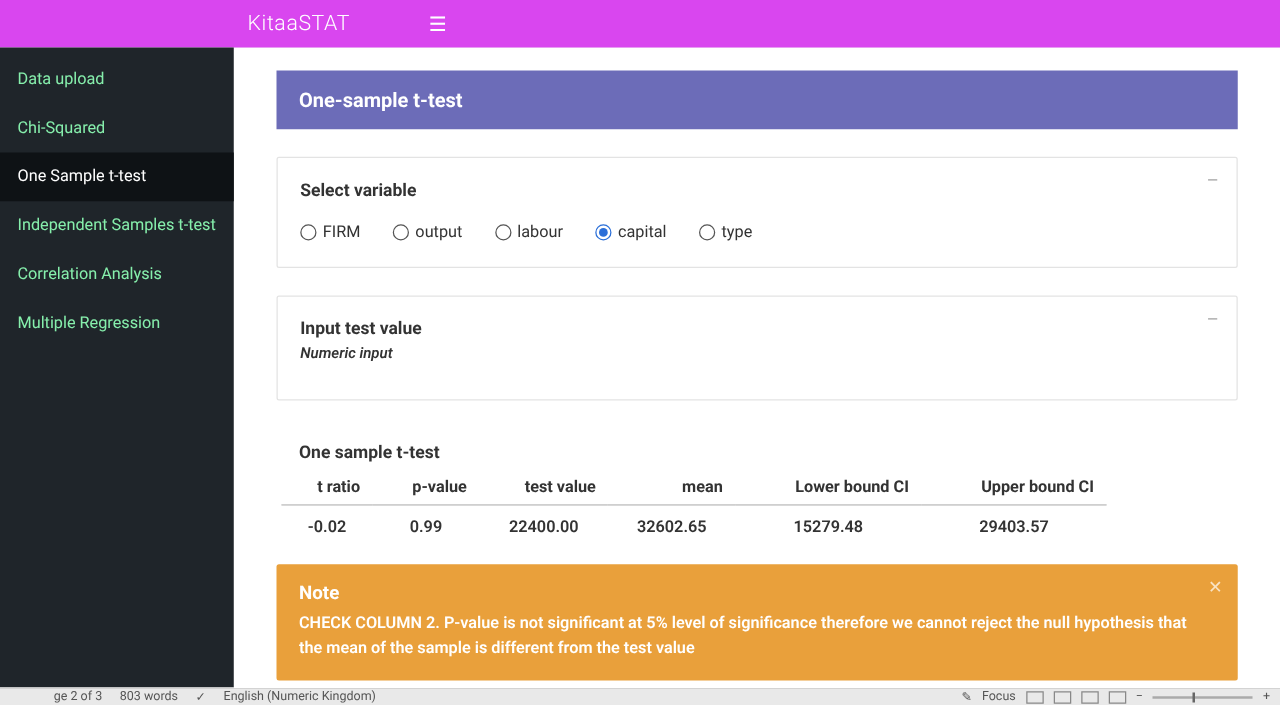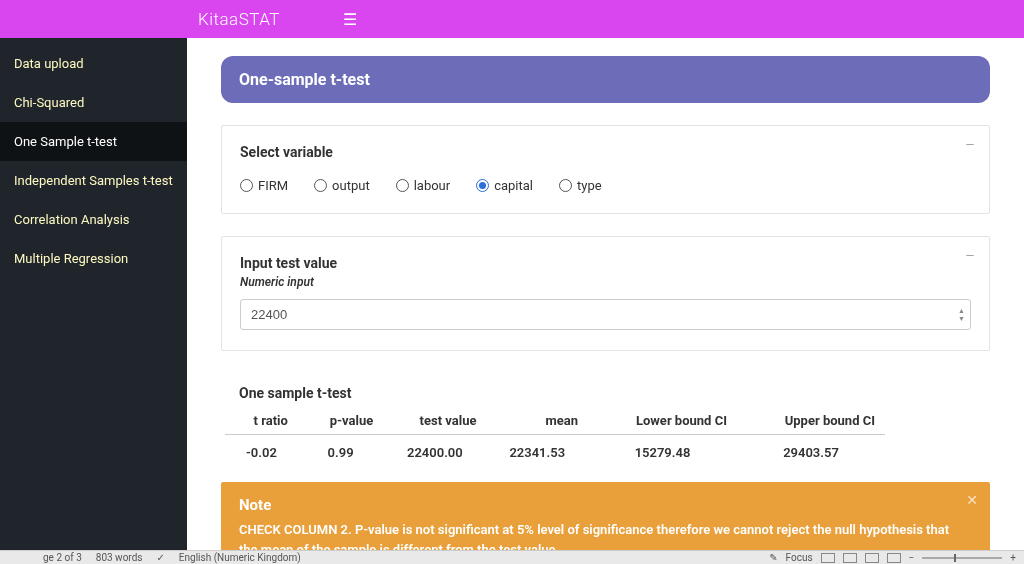--- a/index.html
+++ b/index.html
@@ -4,24 +4,24 @@
   <style>
     * { margin: 0; padding: 0; box-sizing: border-box; }
     body { font-family: -apple-system, BlinkMacSystemFont, "Segoe UI", Roboto, sans-serif; font-size: 14px; color: #333; background: #f5f5f5; overflow: hidden; }
     .app { display: flex; flex-direction: column; height: 564px; width: 1024px; }
     .topbar { height: 38px; background: #d946ef; display: flex; align-items: center; color: #fff; }
     .brand-wrap { width: 325px; display: flex; justify-content: flex-end; padding-right: 45px; }
     .brand { font-size: 17px; font-weight: 300; letter-spacing: 0.5px; }
     .hamburger { padding: 0 18px; cursor: pointer; color: #fff; font-size: 16px; }
     .body-row { display: flex; flex: 1; min-height: 0; }
     .sidebar { width: 187px; background: #1f252a; color: #c2c7cc; flex-shrink: 0; padding-top: 6px; }
-    .side-item { padding: 12px 14px; font-size: 13px; cursor: pointer; color: #fef9c3; }
+    .side-item { padding: 12px 14px; font-size: 13px; cursor: pointer; color: #86efac; }
     .side-item.active { background: #0e1215; color: #fff; }
     .main { flex: 1; background: #fff; padding: 18px 34px 10px 34px; overflow-y: auto; }
-    .page-title-bar { background: #6c6cb8; color: #fff; font-weight: 700; font-size: 16px; padding: 14px 18px; border-radius: 12px; margin-bottom: 22px; }
+    .page-title-bar { background: #6c6cb8; color: #fff; font-weight: 700; font-size: 16px; padding: 14px 18px; border-radius: 0; margin-bottom: 22px; }
     .panel { border: 1px solid #e3e3e3; border-radius: 2px; background: #fff; margin-bottom: 22px; position: relative; }
     .panel-body { padding: 18px 18px 20px 18px; }
     .collapse-icon { position: absolute; top: 10px; right: 14px; color: #999; cursor: pointer; font-size: 18px; font-weight: 300; line-height: 1; }
     .sec-label { font-weight: 700; font-size: 14px; margin-bottom: 18px; }
     .sub-label { font-style: italic; font-weight: 600; font-size: 12px; margin-top: -14px; margin-bottom: 10px; }
     .radio-row { display: flex; gap: 26px; align-items: center; font-size: 13px; }
     .radio-opt { display: flex; align-items: center; gap: 5px; cursor: pointer; color: #333; }
     .radio-circle { width: 13px; height: 13px; border: 1.5px solid #555; border-radius: 50%; display: inline-flex; align-items: center; justify-content: center; flex-shrink: 0; }
     .radio-circle.sel { border-color: #2b6fd8; }
     .radio-dot { width: 7px; height: 7px; border-radius: 50%; background: #2b6fd8; }
@@ -97,27 +97,20 @@
               </label>
             </div>
         </div>
       </div>
 
       <div class="panel">
         <span class="collapse-icon">−</span>
         <div class="panel-body">
           <div class="sec-label">Input test value</div>
           <div class="sub-label">Numeric input</div>
-          <div class="num-wrap">
-            <input class="num-input" type="text" value="22400" style="">
-            <div class="num-stepper">
-              <span>▲</span>
-              <span>▼</span>
-            </div>
-          </div>
         </div>
       </div>
 
       <div>
         <div class="panel3-title">One sample t-test</div>
         <table class="tbl">
           <thead>
               <tr id="thead-row">
                 <th>t ratio</th>
                 <th>p-value</th>
@@ -125,21 +118,21 @@
                 <th>mean</th>
                 <th>Lower bound CI</th>
                 <th>Upper bound CI</th>
               </tr>
             </thead>
           <tbody>
               <tr id="tbody-row">
                 <td>-0.02</td>
                 <td>0.99</td>
                 <td>22400.00</td>
-                <td>22341.53</td>
+                <td>32602.65</td>
                 <td>15279.48</td>
                 <td>29403.57</td>
               </tr>
             </tbody>
         </table>
 
         <div class="note-box">
           <span class="note-close">✕</span>
           <div class="note-title">Note</div>
           <div class="note-body">CHECK COLUMN 2. P-value is not significant at 5% level of significance therefore we cannot reject the null hypothesis that the mean of the sample is different from the test value</div>

